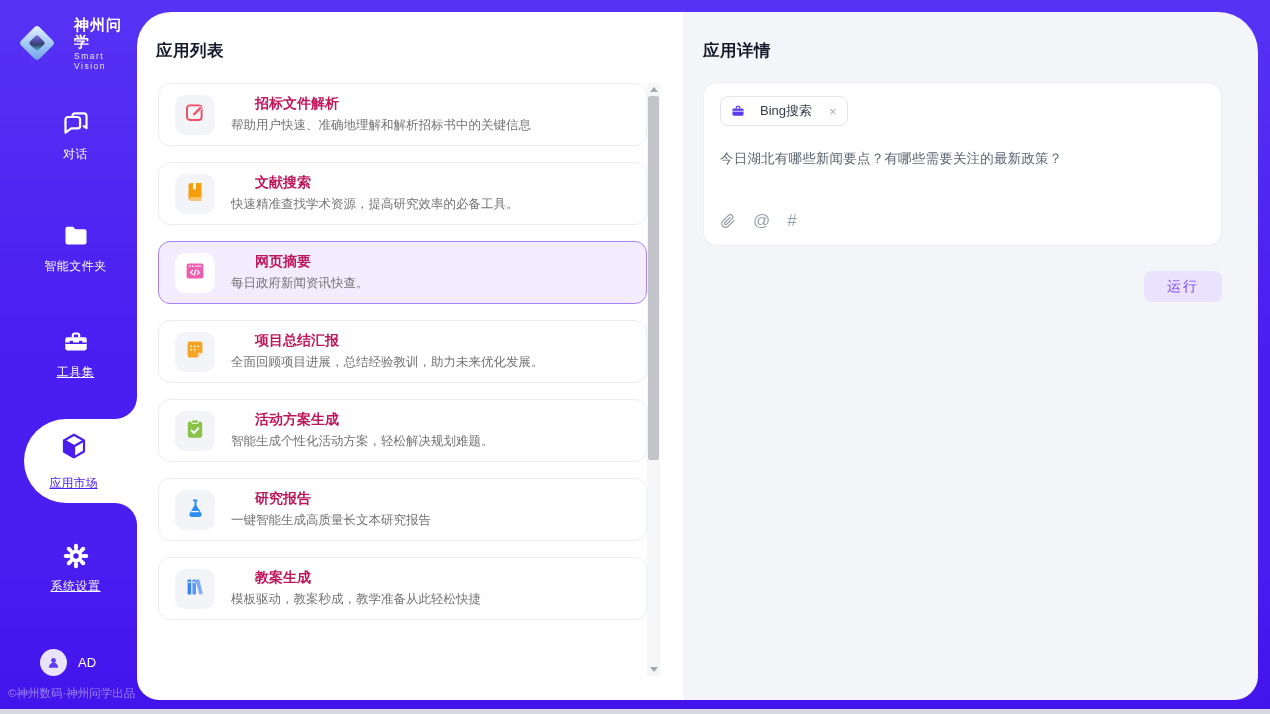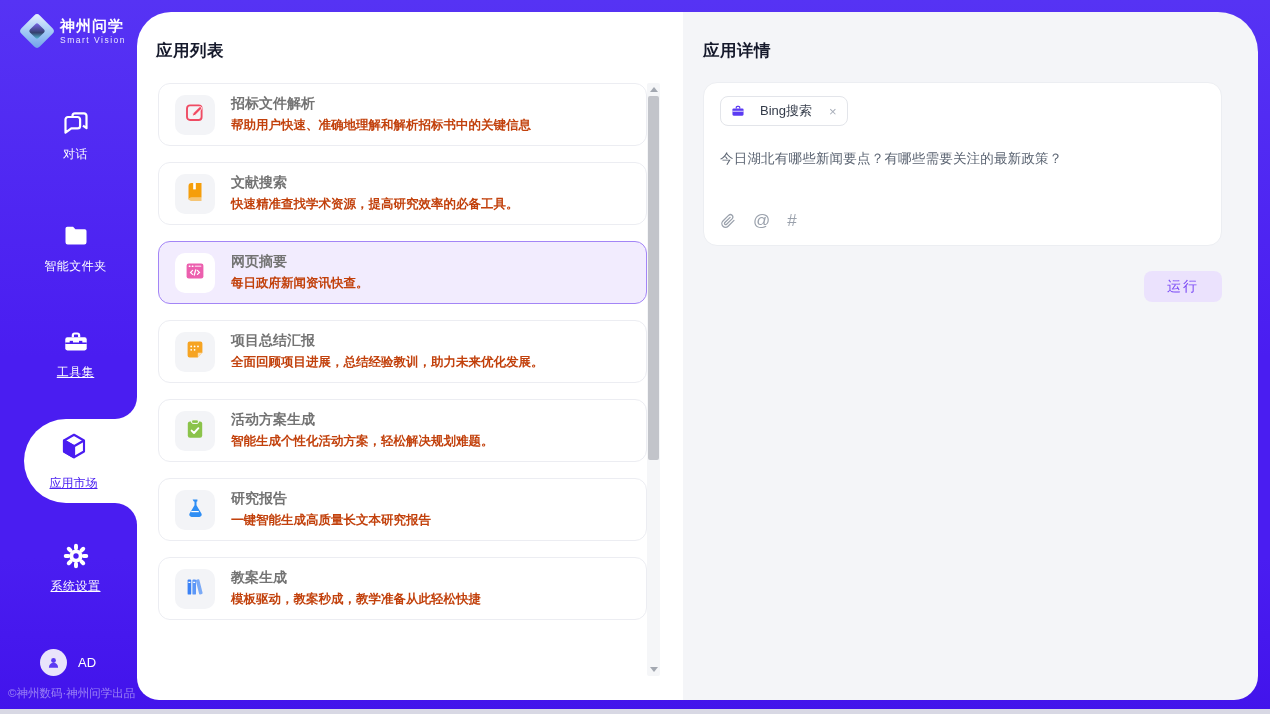--- a/index.html
+++ b/index.html
@@ -6,21 +6,21 @@
   html,body { width:1270px; height:714px; overflow:hidden; }
   body {
     font-family:"Liberation Sans","DejaVu Sans",sans-serif;
     background:linear-gradient(180deg,#5633f4 0%,#4a1df1 50%,#4a1df1 78%,#4213eb 100%);
     position:relative;
   }
   .bottom-strip { position:absolute; left:0; right:0; bottom:0; height:5px; background:#d8d8e4; z-index:50; }
 
   
   .sidebar { position:absolute; left:0; top:0; width:137px; height:714px; z-index:5; }
-  .logo { position:absolute; top:16px; left:22px; display:flex; align-items:center; gap:8px; }
+  .logo { position:absolute; top:16px; left:22px; display:flex; align-items:center; gap:22px; }
   .logo-diamond { width:30px; height:30px; position:relative; flex:0 0 auto; }
   .logo-diamond .outer { position:absolute; inset:2px; transform:rotate(45deg); border-radius:4px;
     background:linear-gradient(135deg,#eaf3ff 0%,#9ec7f5 55%,#6f9fe8 100%); }
   .logo-diamond .inner { position:absolute; inset:9px; transform:rotate(45deg); border-radius:2px;
     background:linear-gradient(135deg,#7b68ee 0%,#35406e 60%,#56c2d6 100%); }
   .logo-text .cn { color:#fff; font-size:15px; font-weight:bold; letter-spacing:1px; line-height:1.15; }
   .logo-text .en { color:#e8e6ff; font-size:8.5px; letter-spacing:1.5px; }
 
   .nav-item { position:absolute; left:0; width:151px; display:flex; flex-direction:column; align-items:center; gap:8px; cursor:pointer; }
   .nav-item .nv-icon { width:28px; height:28px; }
@@ -46,22 +46,22 @@
   .list-panel { position:absolute; left:137px; top:12px; width:546px; height:688px; background:#ffffff;
     border-radius:34px 0 0 22px; overflow:hidden; z-index:2; }
   .panel-title { position:absolute; top:28px; left:19px; font-size:16.5px; font-weight:bold; color:#15192b; letter-spacing:.5px; }
   .cards { position:absolute; top:71px; left:21px; width:489px; }
   .app-card { height:63px; margin-bottom:16px; background:#fff; border:1px solid #ecedf2; border-radius:12px;
     display:flex; align-items:center; gap:16px; padding:0 16px; cursor:pointer; }
   .app-card.selected { background:#f2ecfe; border:1.5px solid #a385f6; }
   .app-tile { width:40px; height:40px; border-radius:10px; background:#f3f4f7; display:flex; align-items:center; justify-content:center; flex:0 0 auto; }
   .app-card.selected .app-tile { background:#ffffff; }
   .app-tile svg { width:22px; height:22px; }
-  .app-name { font-size:14px; font-weight:bold; color:#737373; margin-bottom:4px; }
-  .app-desc { font-size:12.5px; color:#c2410c;font-weight:bold; }
+  .app-name { font-size:14px; font-weight:bold; color:#be185d; margin-bottom:4px;margin-left:24px; }
+  .app-desc { font-size:12.5px; color:#737373; }
 
   .scrollbar { position:absolute; left:510px; top:71px; width:13px; height:593px; background:#f5f6f8; border-radius:2px; }
   .sb-arrow { position:absolute; left:0; width:13px; height:13px; display:flex; align-items:center; justify-content:center; cursor:pointer; }
   .sb-arrow.up { top:0; } .sb-arrow.down { bottom:0; }
   .tri-up { width:0; height:0; border-left:4px solid transparent; border-right:4px solid transparent; border-bottom:5px solid #a3a8b1; }
   .tri-down { width:0; height:0; border-left:4px solid transparent; border-right:4px solid transparent; border-top:5px solid #a3a8b1; }
   .sb-thumb { position:absolute; left:1px; top:13px; width:11px; height:364px; background:#c2c4ca; border-radius:2px; cursor:grab; }
 
   
   .detail-area { position:absolute; left:683px; top:12px; width:575px; height:688px; background:#f4f5f8;

